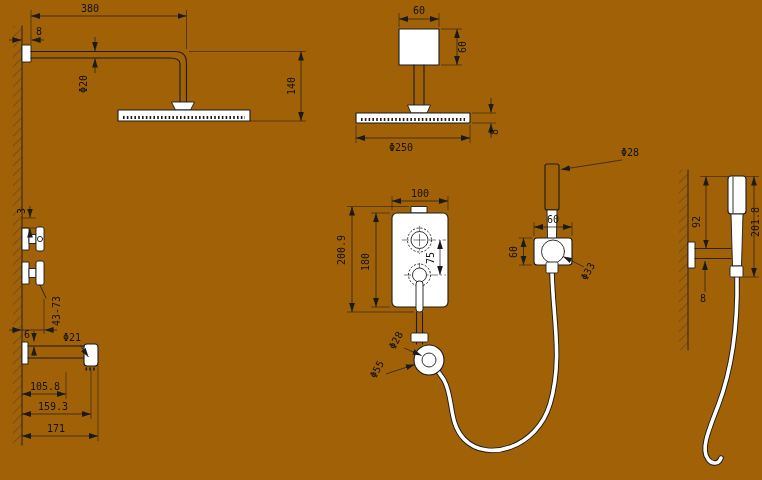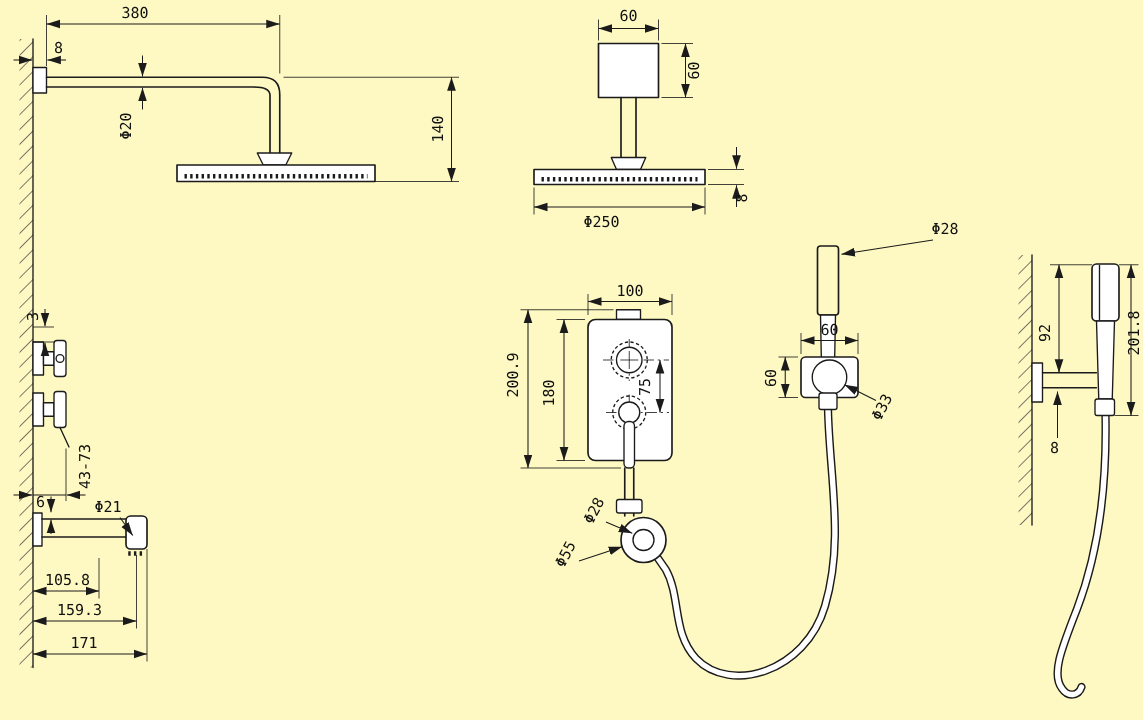--- a/index.html
+++ b/index.html
@@ -1,16 +1,16 @@
 <!DOCTYPE html>
 <html><head>
 <meta charset="utf-8">
 <style>
   html,body{margin:0;padding:0;background:#fff;}
-  #stage{width:762px;height:480px;position:relative;background:#fef9c3;overflow:hidden;}
+  #stage{width:762px;height:480px;position:relative;background:#a16207;overflow:hidden;}
   .ol  {fill:none;stroke:#1b1b1b;stroke-width:1.1;stroke-linejoin:round;stroke-linecap:round;}
   .ol2 {fill:none;stroke:#1b1b1b;stroke-width:0.9;stroke-linejoin:round;stroke-linecap:round;}
   .fw  {fill:#fff;stroke:#1b1b1b;stroke-width:1.1;stroke-linejoin:round;}
   .fw2 {fill:#fff;stroke:#1b1b1b;stroke-width:0.9;stroke-linejoin:round;}
   .dim {fill:none;stroke:#1b1b1b;stroke-width:0.7;}
   .ext {fill:none;stroke:#1b1b1b;stroke-width:0.55;}
   .cl  {fill:none;stroke:#1b1b1b;stroke-width:0.55;stroke-dasharray:7 2.5 1.5 2.5;}
   .knurl{fill:none;stroke:#1b1b1b;stroke-width:0.9;stroke-dasharray:2.2 1.6;}
   .spray{fill:none;stroke:#1b1b1b;stroke-width:3;stroke-dasharray:1.6 2.2;}
   .tube{fill:none;stroke:#1b1b1b;stroke-width:5.5;stroke-linecap:round;}

